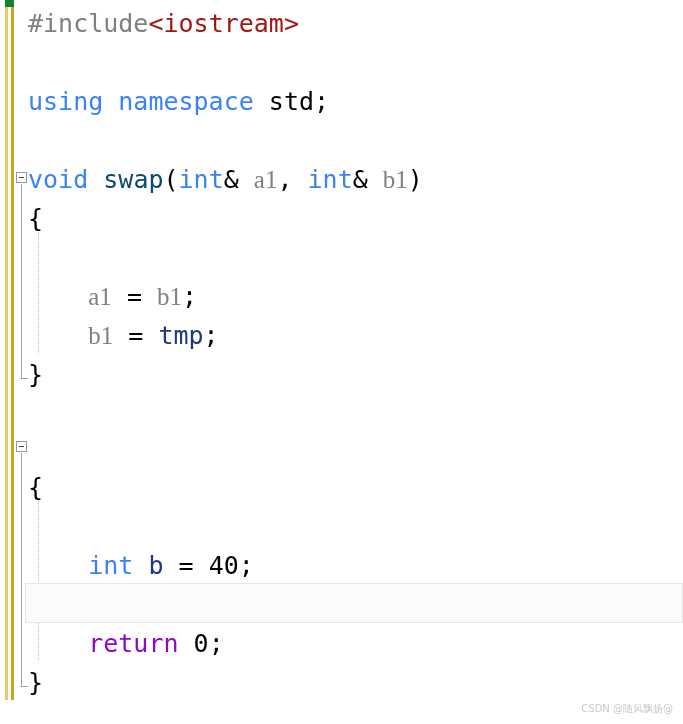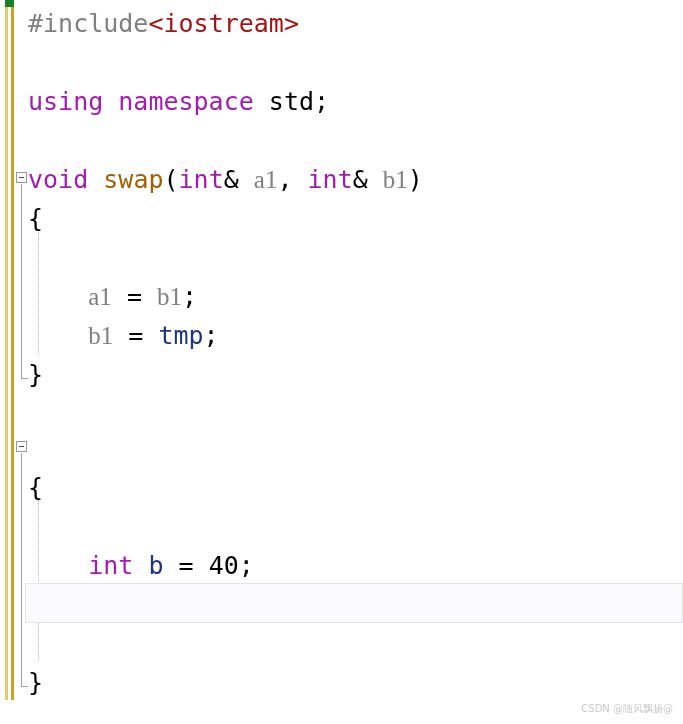--- a/index.html
+++ b/index.html
@@ -62,22 +62,22 @@
     height: 39px;
     line-height: 39px;
     font-size: 25px;
     letter-spacing: 0px;
     white-space: pre;
   }
 
   
   .t-pre      { color: #808080; }
   .t-header   { color: #a31515; }
-  .t-kw       { color: #a21caf; }
-  .t-fn       { color: #a16207; }
+  .t-kw       { color: #3b82f6; }
+  .t-fn       { color: #0c4a6e; }
   .t-plain    { color: #000000; }
   .t-param    { color: #808080; font-family: Liberation Serif, serif; }
   .t-local    { color: #1f377f; }
   .t-ctrl     { color: #8f08c4; }
   .t-num      { color: #000000; }
 
   
   .fold-box {
     position: absolute;
     width: 11px;
@@ -160,18 +160,19 @@
       <div class="line" style="top: 82px;"><span class="t-kw">using namespace</span><span class="t-plain"> std;</span></div>
       <div class="line" style="top: 121px;"></div>
       <div class="line" style="top: 160px;"><span class="t-kw">void</span><span class="t-plain"> </span><span class="t-fn">swap</span><span class="t-plain">(</span><span class="t-kw">int</span><span class="t-plain">&amp; </span><span class="t-param">a1</span><span class="t-plain">, </span><span class="t-kw">int</span><span class="t-plain">&amp; </span><span class="t-param">b1</span><span class="t-plain">)</span></div>
       <div class="line" style="top: 199px;"><span class="t-plain">{</span></div>
       <div class="line" style="top: 277px;"><span class="t-plain">    </span><span class="t-param">a1</span><span class="t-plain"> = </span><span class="t-param">b1</span><span class="t-plain">;</span></div>
       <div class="line" style="top: 316px;"><span class="t-plain">    </span><span class="t-param">b1</span><span class="t-plain"> = </span><span class="t-local">tmp</span><span class="t-plain">;</span></div>
       <div class="line" style="top: 355px;"><span class="t-plain">}</span></div>
       <div class="line" style="top: 394px;"></div>
       <div class="line" style="top: 468px;"><span class="t-plain">{</span></div>
       <div class="line" style="top: 546px;"><span class="t-plain">    </span><span class="t-kw">int</span><span class="t-plain"> </span><span class="t-local">b</span><span class="t-plain"> = </span><span class="t-num">40</span><span class="t-plain">;</span></div>
+      <div class="line" style="top: 624px;"><span class="t-plain">    </span><span class="t-ctrl">return</span><span class="t-plain"> </span><span class="t-num">0</span><span class="t-plain">;</span></div>
       <div class="line" style="top: 663px;"><span class="t-plain">}</span></div>
     </div>
 
   <div class="watermark">CSDN @随风飘扬@</div>
 
 </div>
 
 </body></html>

